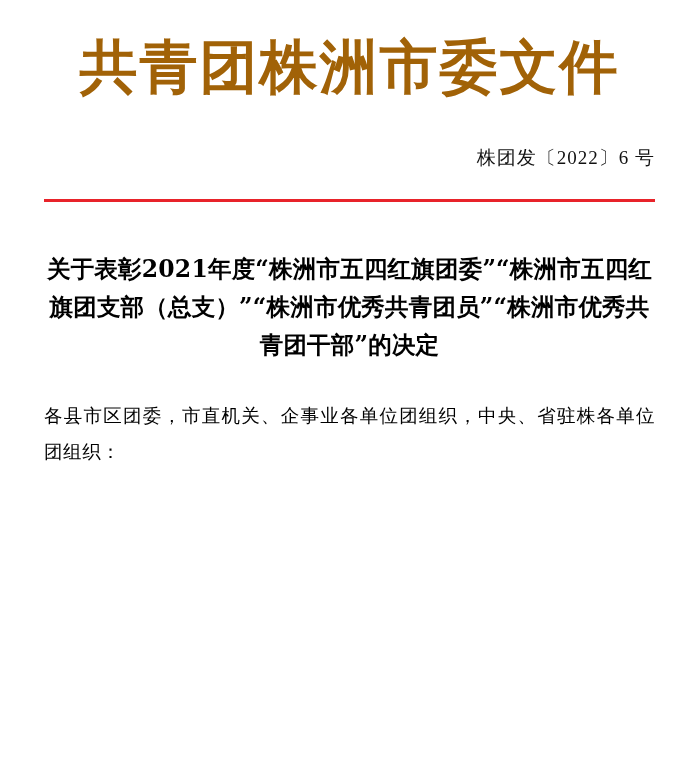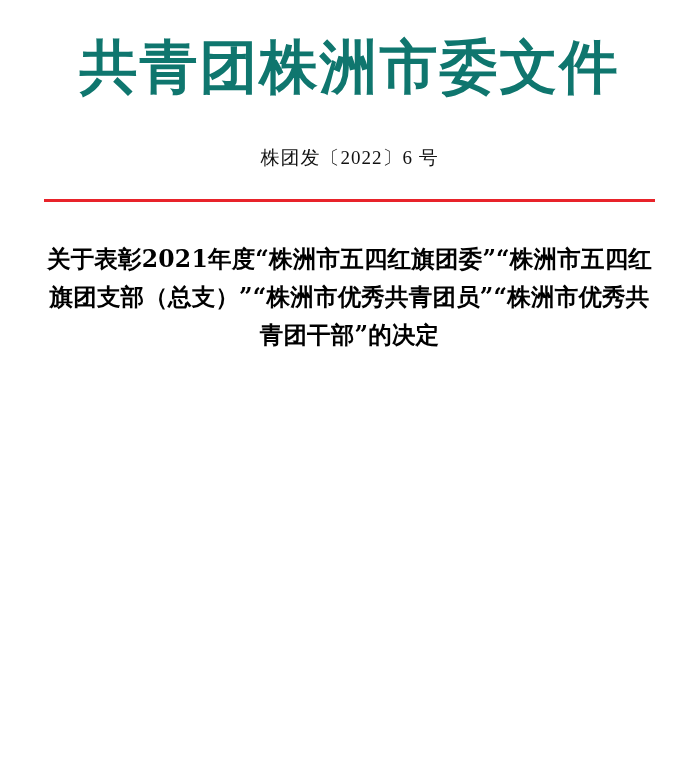--- a/index.html
+++ b/index.html
@@ -18,44 +18,44 @@
     position: relative;
     width: 699px;
     height: 764px;
     box-sizing: border-box;
     padding: 0 44px;
     background: #ffffff;
   }
   .doc-title {
     margin-top: 34px;
     text-align: center;
-    color: #0f766e;
+    color: #a16207;
     font-family: "DejaVu Serif", "Liberation Serif", serif;
     font-weight: bold;
     font-size: 58px;
     letter-spacing: 2px;
     line-height: 1.15;
     white-space: nowrap;
   }
   .doc-number {
     margin-top: 44px;
-    text-align: center;
+    text-align: right;
     font-size: 19px;
     color: #111111;
     letter-spacing: 1px;
     font-family: "Liberation Serif", "DejaVu Serif", serif;
   }
   .red-rule {
     margin-top: 28px;
     height: 3px;
     background: #e8232a;
     width: 100%;
   }
   .subject {
-    margin-top: 38px;
+    margin-top: 48px;
     text-align: center;
     font-weight: bold;
     font-size: 23.5px;
     line-height: 1.62;
     color: #000000;
     letter-spacing: 0.2px;
     font-family: "DejaVu Serif", "Liberation Serif", serif;
   }
   .body-block {
     margin-top: 34px;
@@ -80,15 +80,16 @@
 
   <div class="doc-title">共青团株洲市委文件</div>
 
   <div class="doc-number">株团发〔2022〕6 号</div>
 
   <div class="red-rule"></div>
 
   <div class="subject">关于表彰2021年度“株洲市五四红旗团委”“株洲市五四红旗团支部（总支）”“株洲市优秀共青团员”“株洲市优秀共青团干部”的决定</div>
 
   <div class="body-block">
+    <p>各县市区团委，市直机关、企事业各单位团组织，中央、省驻株各单位团组织：</p>
   </div>
 
 </div>
 
 </body></html>

